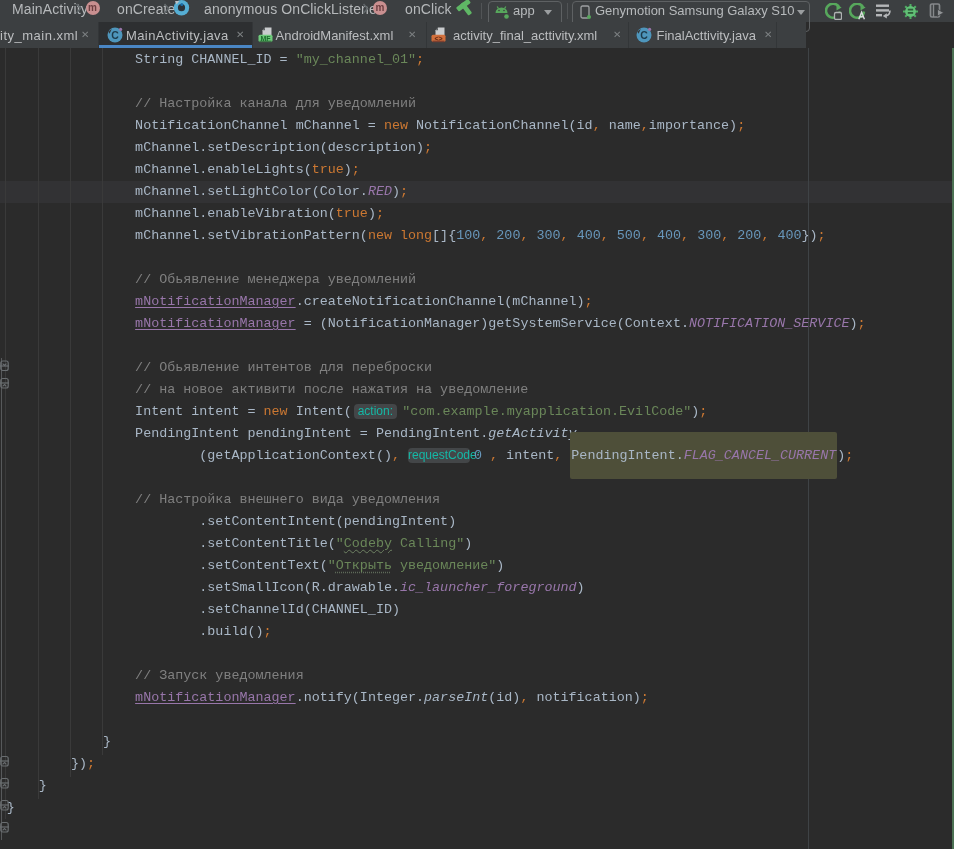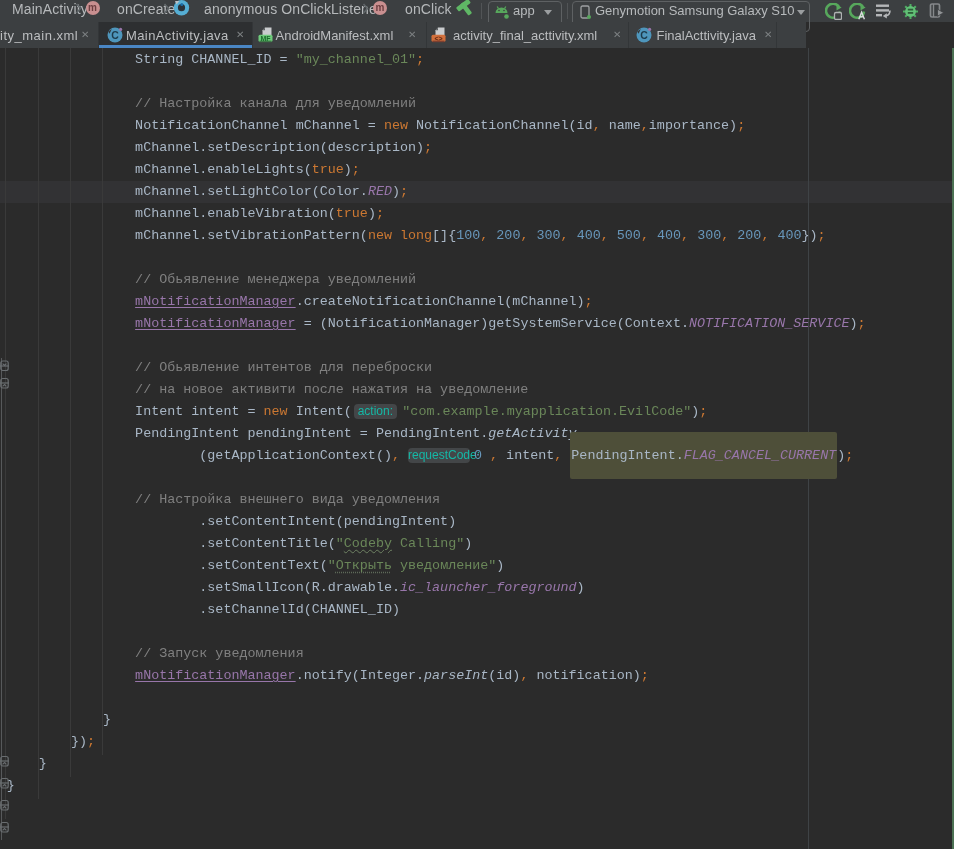--- a/index.html
+++ b/index.html
@@ -214,20 +214,21 @@
 <div>                Intent intent = <span class="k">new</span> Intent(<span class="hint" style="width:43px;margin-left:2px;margin-right:5.5px;">action:</span><span class="s">"com.example.myapplication.EvilCode"</span>)<span class="k">;</span></div>
 <div>                PendingIntent pendingIntent = PendingIntent.<span class="i">getActivity</span></div>
 <div>                        (getApplicationContext()<span class="k">,</span><span class="hint" style="width:62px;margin-left:8px;margin-right:4px;">requestCode:</span><span class="n">0</span> <span class="k">,</span> intent<span class="k">,</span> <span class="hlbox">PendingIntent.<span class="ci">FLAG_CANCEL_CURRENT</span></span>)<span class="k">;</span></div>
 <div></div>
 <div>                <span class="c">// Настройка внешнего вида уведомления</span></div>
 <div>                        .setContentIntent(pendingIntent)</div>
 <div>                        .setContentTitle(<span class="s">"<span class="wavy">Codeby</span> Calling"</span>)</div>
 <div>                        .setContentText(<span class="s">"<span class="dott">Открыть</span> уведомление"</span>)</div>
 <div>                        .setSmallIcon(R.drawable.<span class="ci">ic_launcher_foreground</span>)</div>
 <div>                        .setChannelId(CHANNEL_ID)</div>
+<div>                        .build()<span class="k">;</span></div>
 <div></div>
 <div>                <span class="c">// Запуск уведомления</span></div>
 <div>                <span class="f">mNotificationManager</span>.notify(Integer.<span class="i">parseInt</span>(id)<span class="k">,</span> notification)<span class="k">;</span></div>
 <div></div>
 <div>            }</div>
 <div>        })<span class="k">;</span></div>
 <div>    }</div>
 <div>}</div>
   </div>
 

